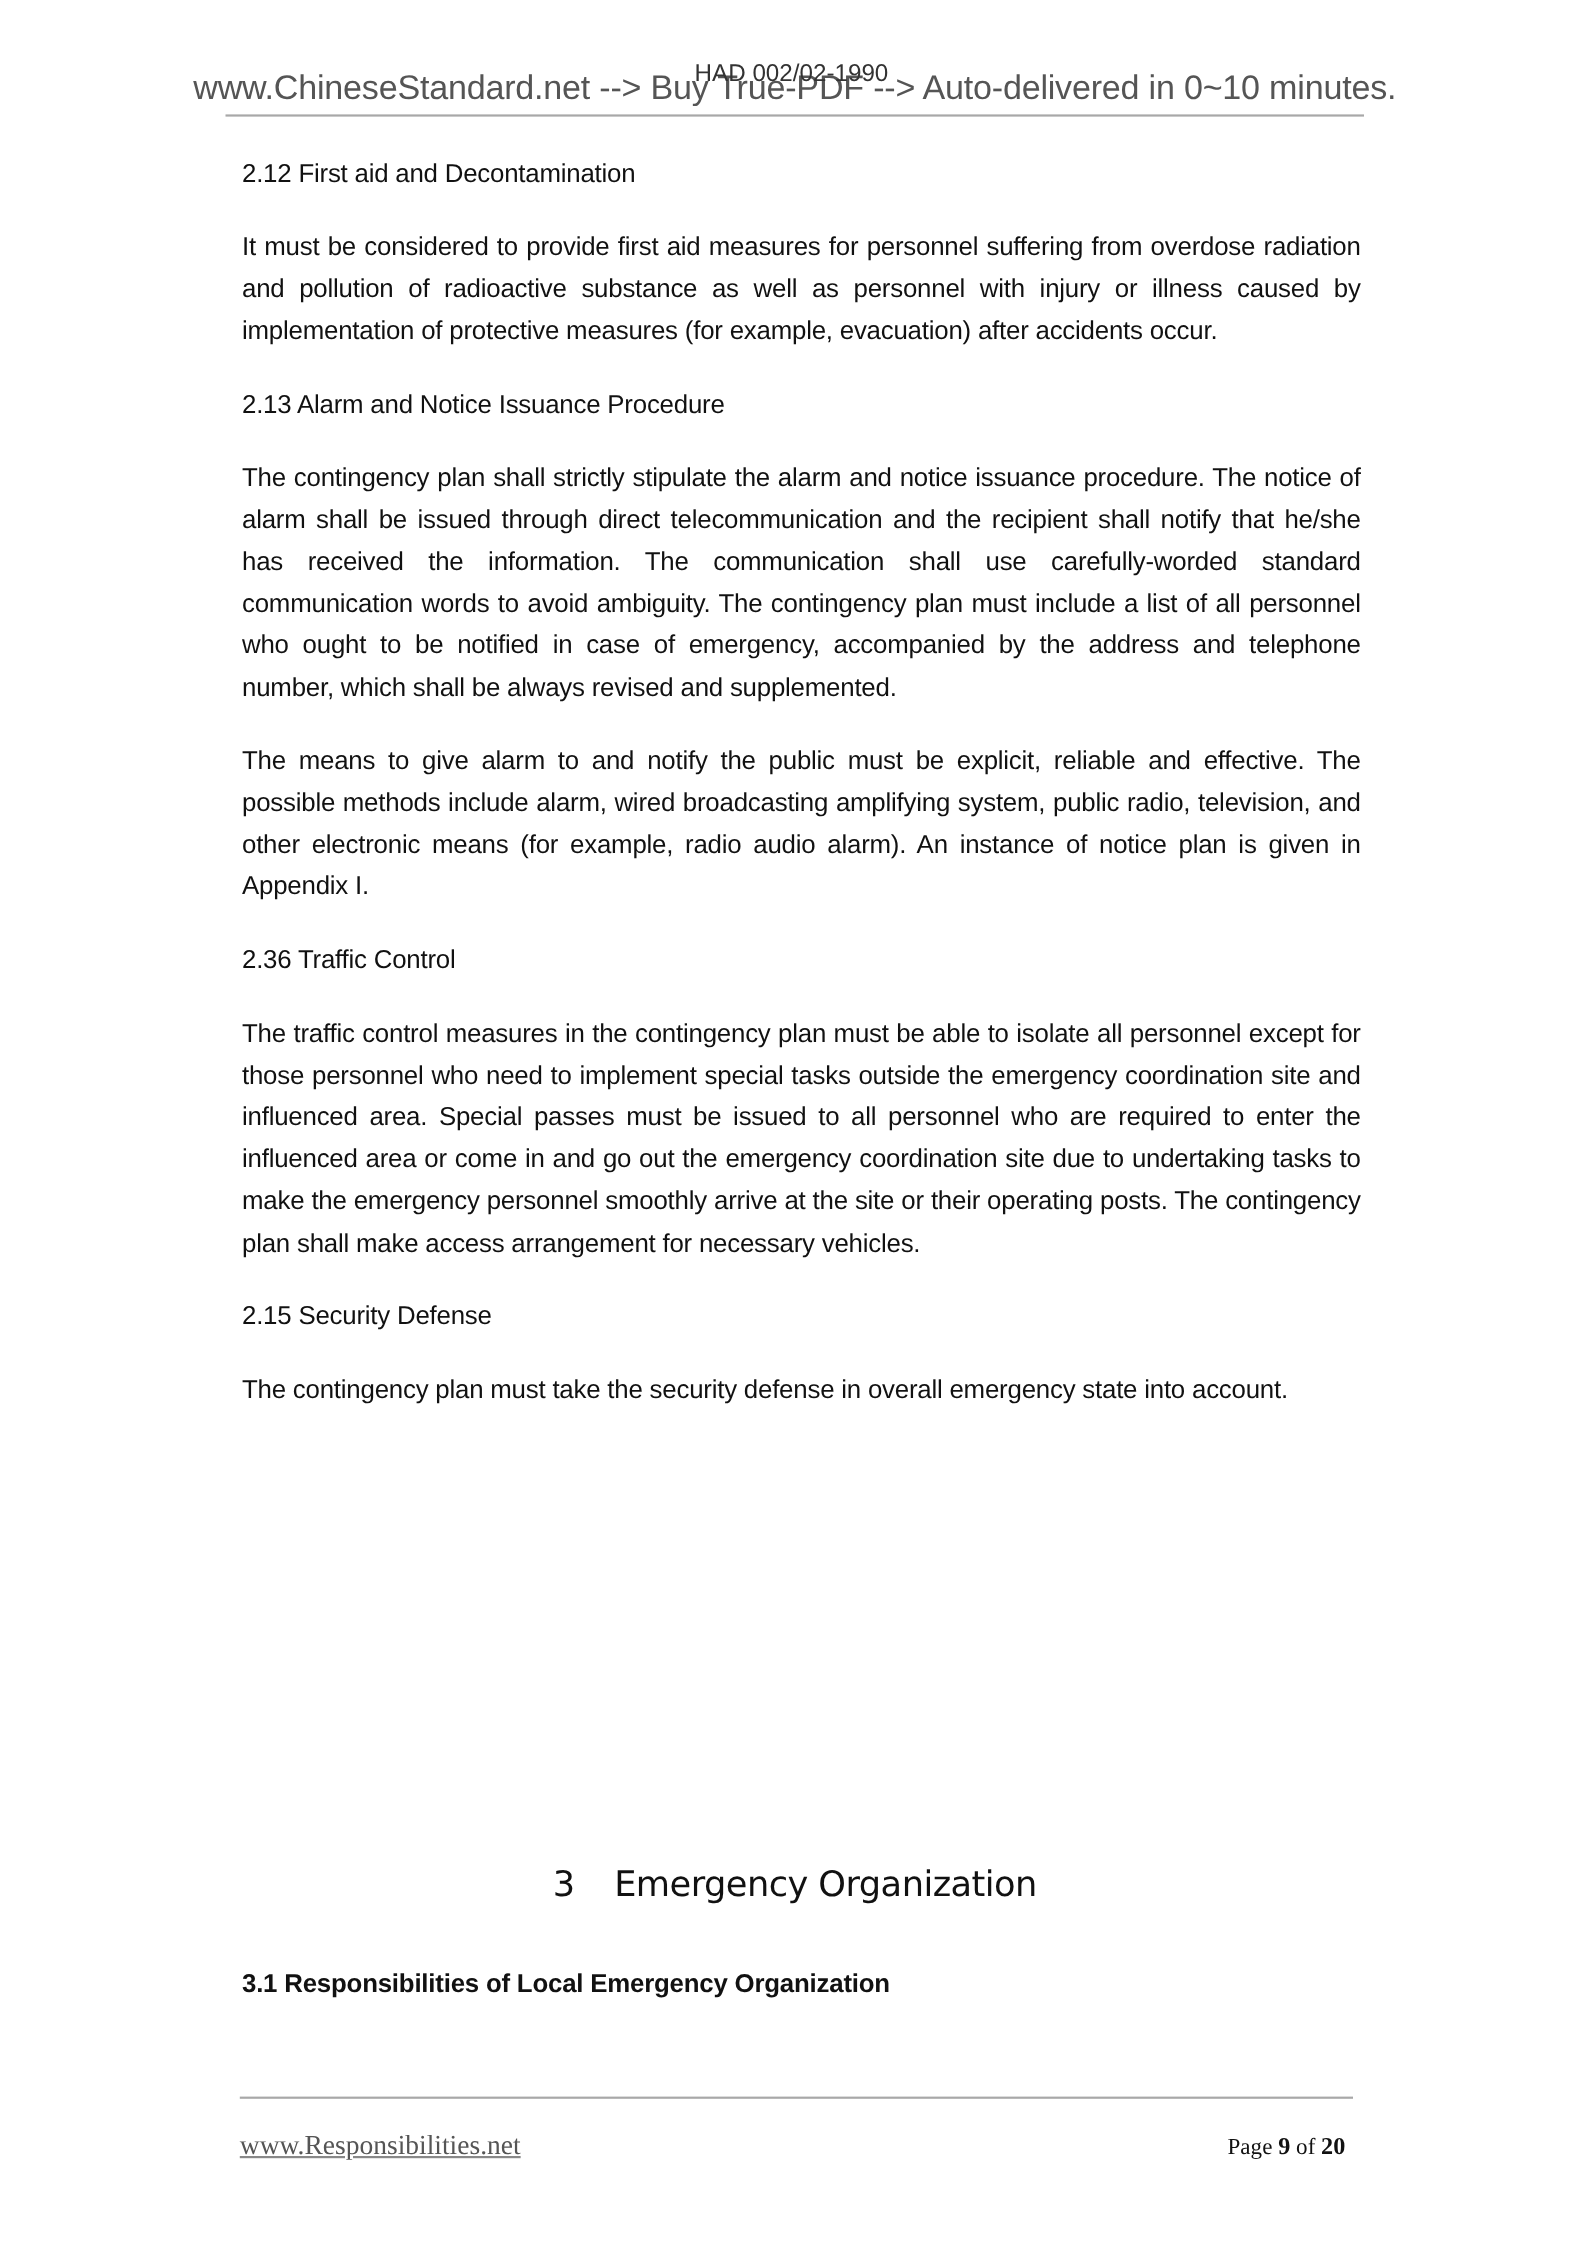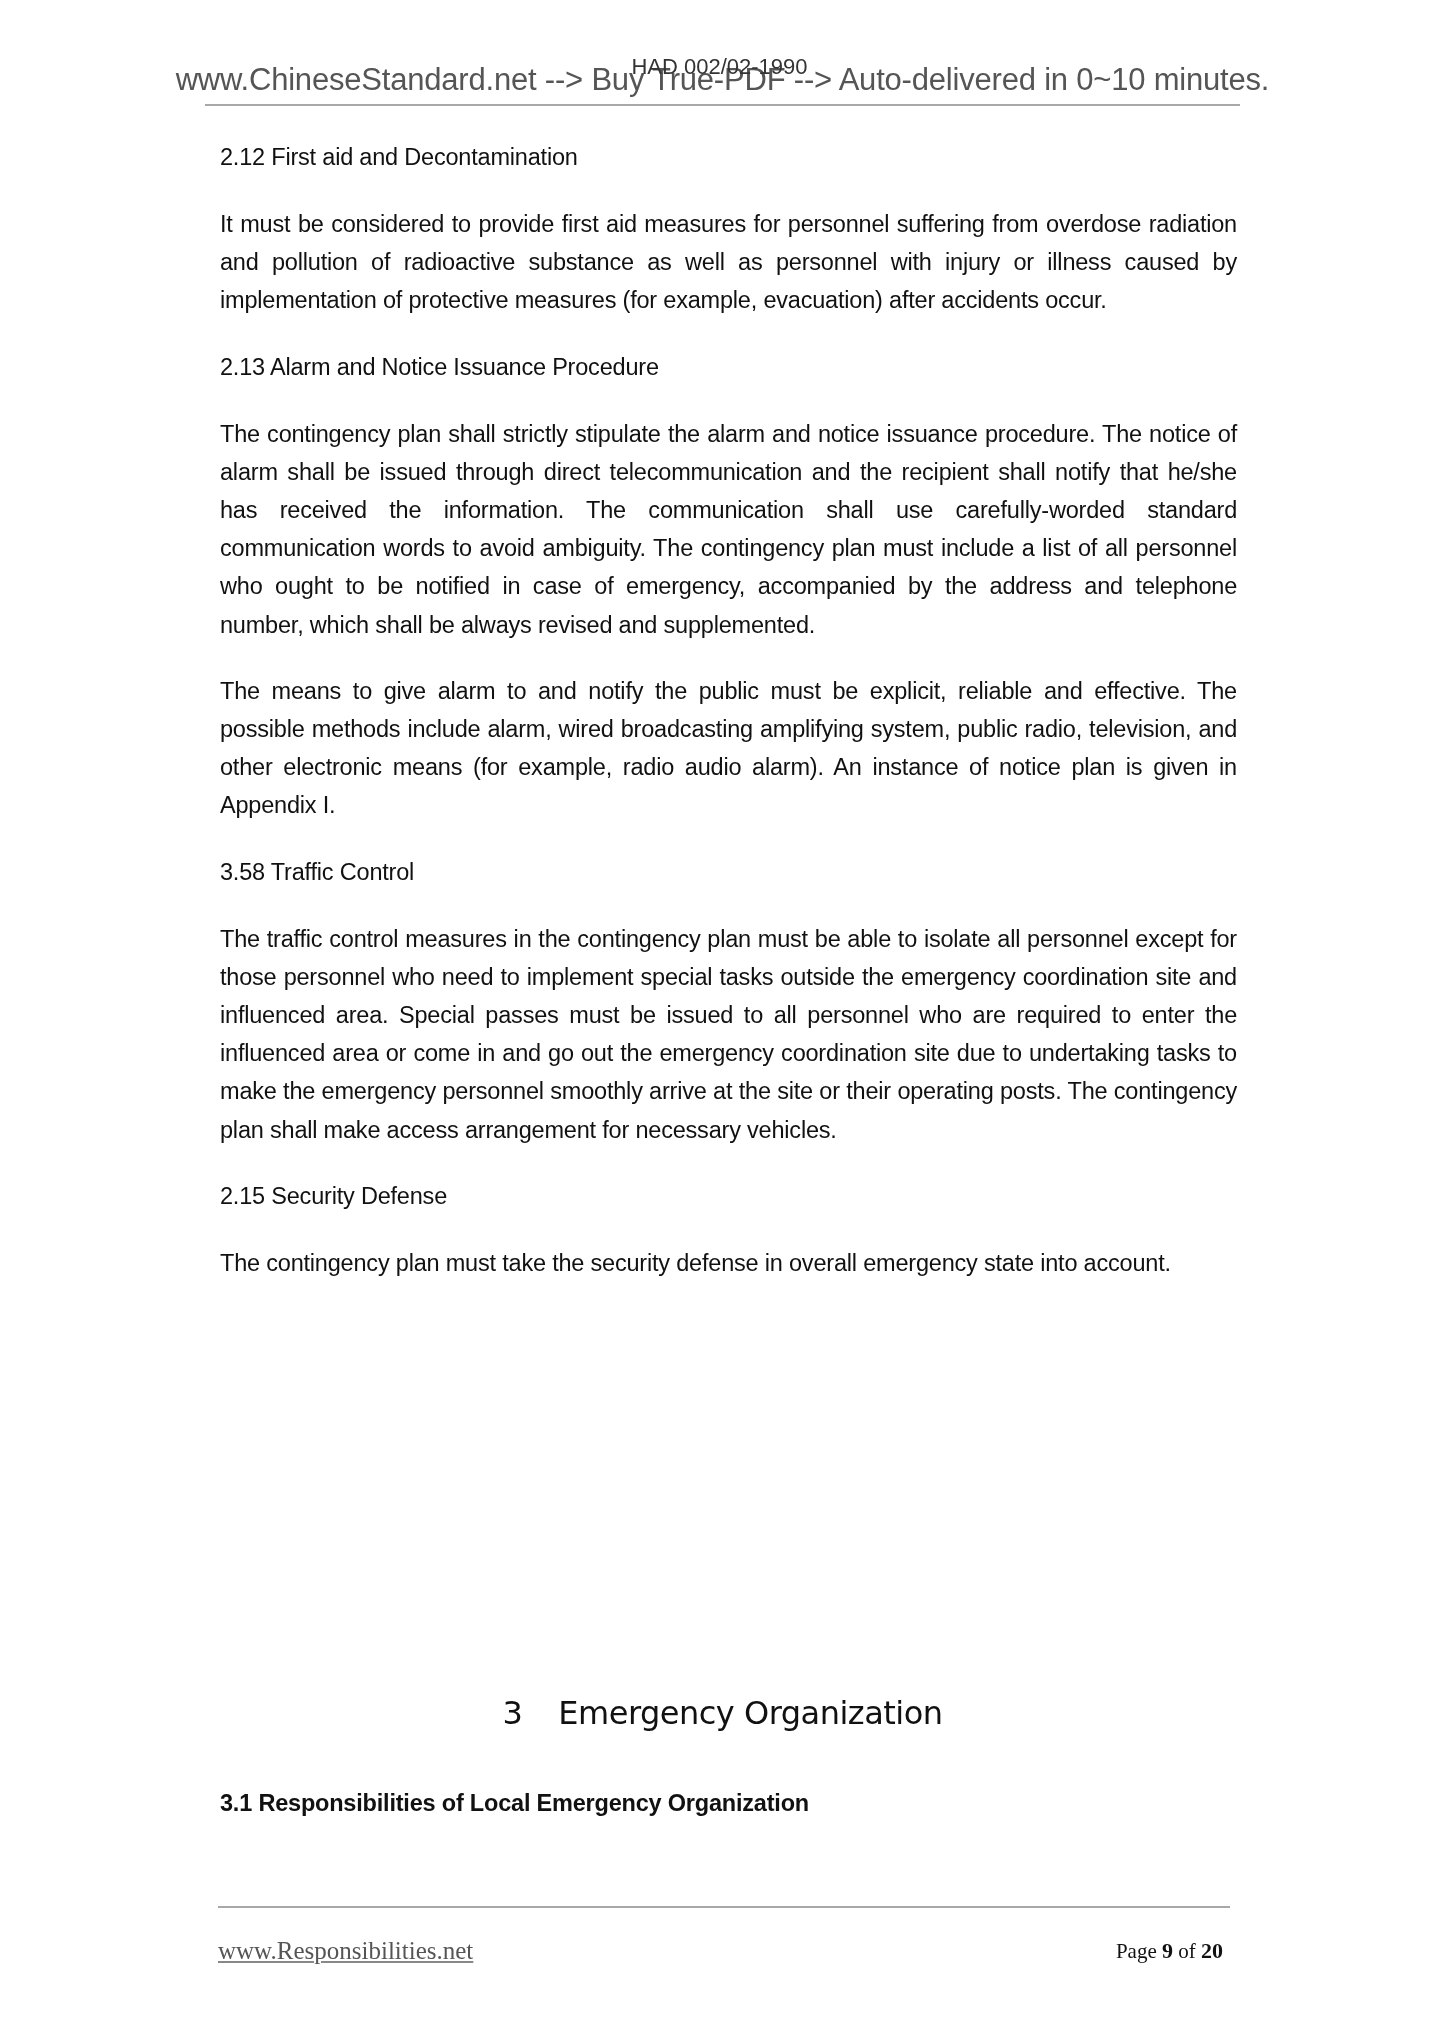--- a/index.html
+++ b/index.html
@@ -135,21 +135,21 @@
 
 <div class="content">
 
   <div class="sec-heading">2.12 First aid and Decontamination</div>
   <p class="para">It must be considered to provide first aid measures for personnel suffering from overdose radiation and pollution of radioactive substance as well as personnel with injury or illness caused by implementation of protective measures (for example, evacuation) after accidents occur.</p>
 
   <div class="sec-heading">2.13 Alarm and Notice Issuance Procedure</div>
   <p class="para">The contingency plan shall strictly stipulate the alarm and notice issuance procedure. The notice of alarm shall be issued through direct telecommunication and the recipient shall notify that he/she has received the information. The communication shall use carefully-worded standard communication words to avoid ambiguity. The contingency plan must include a list of all personnel who ought to be notified in case of emergency, accompanied by the address and telephone number, which shall be always revised and supplemented.</p>
   <p class="para">The means to give alarm to and notify the public must be explicit, reliable and effective. The possible methods include alarm, wired broadcasting amplifying system, public radio, television, and other electronic means (for example, radio audio alarm). An instance of notice plan is given in Appendix I.</p>
 
-  <div class="sec-heading">3.58 Traffic Control</div>
+  <div class="sec-heading">2.36 Traffic Control</div>
   <p class="para">The traffic control measures in the contingency plan must be able to isolate all personnel except for those personnel who need to implement special tasks outside the emergency coordination site and influenced area. Special passes must be issued to all personnel who are required to enter the influenced area or come in and go out the emergency coordination site due to undertaking tasks to make the emergency personnel smoothly arrive at the site or their operating posts. The contingency plan shall make access arrangement for necessary vehicles.</p>
 
   <div class="sec-heading">2.15 Security Defense</div>
   <p class="para">The contingency plan must take the security defense in overall emergency state into account.</p>
 </div>
 
 <div class="chapter-heading">
   <span class="num">3</span><span>Emergency Organization</span>
 </div>
 

